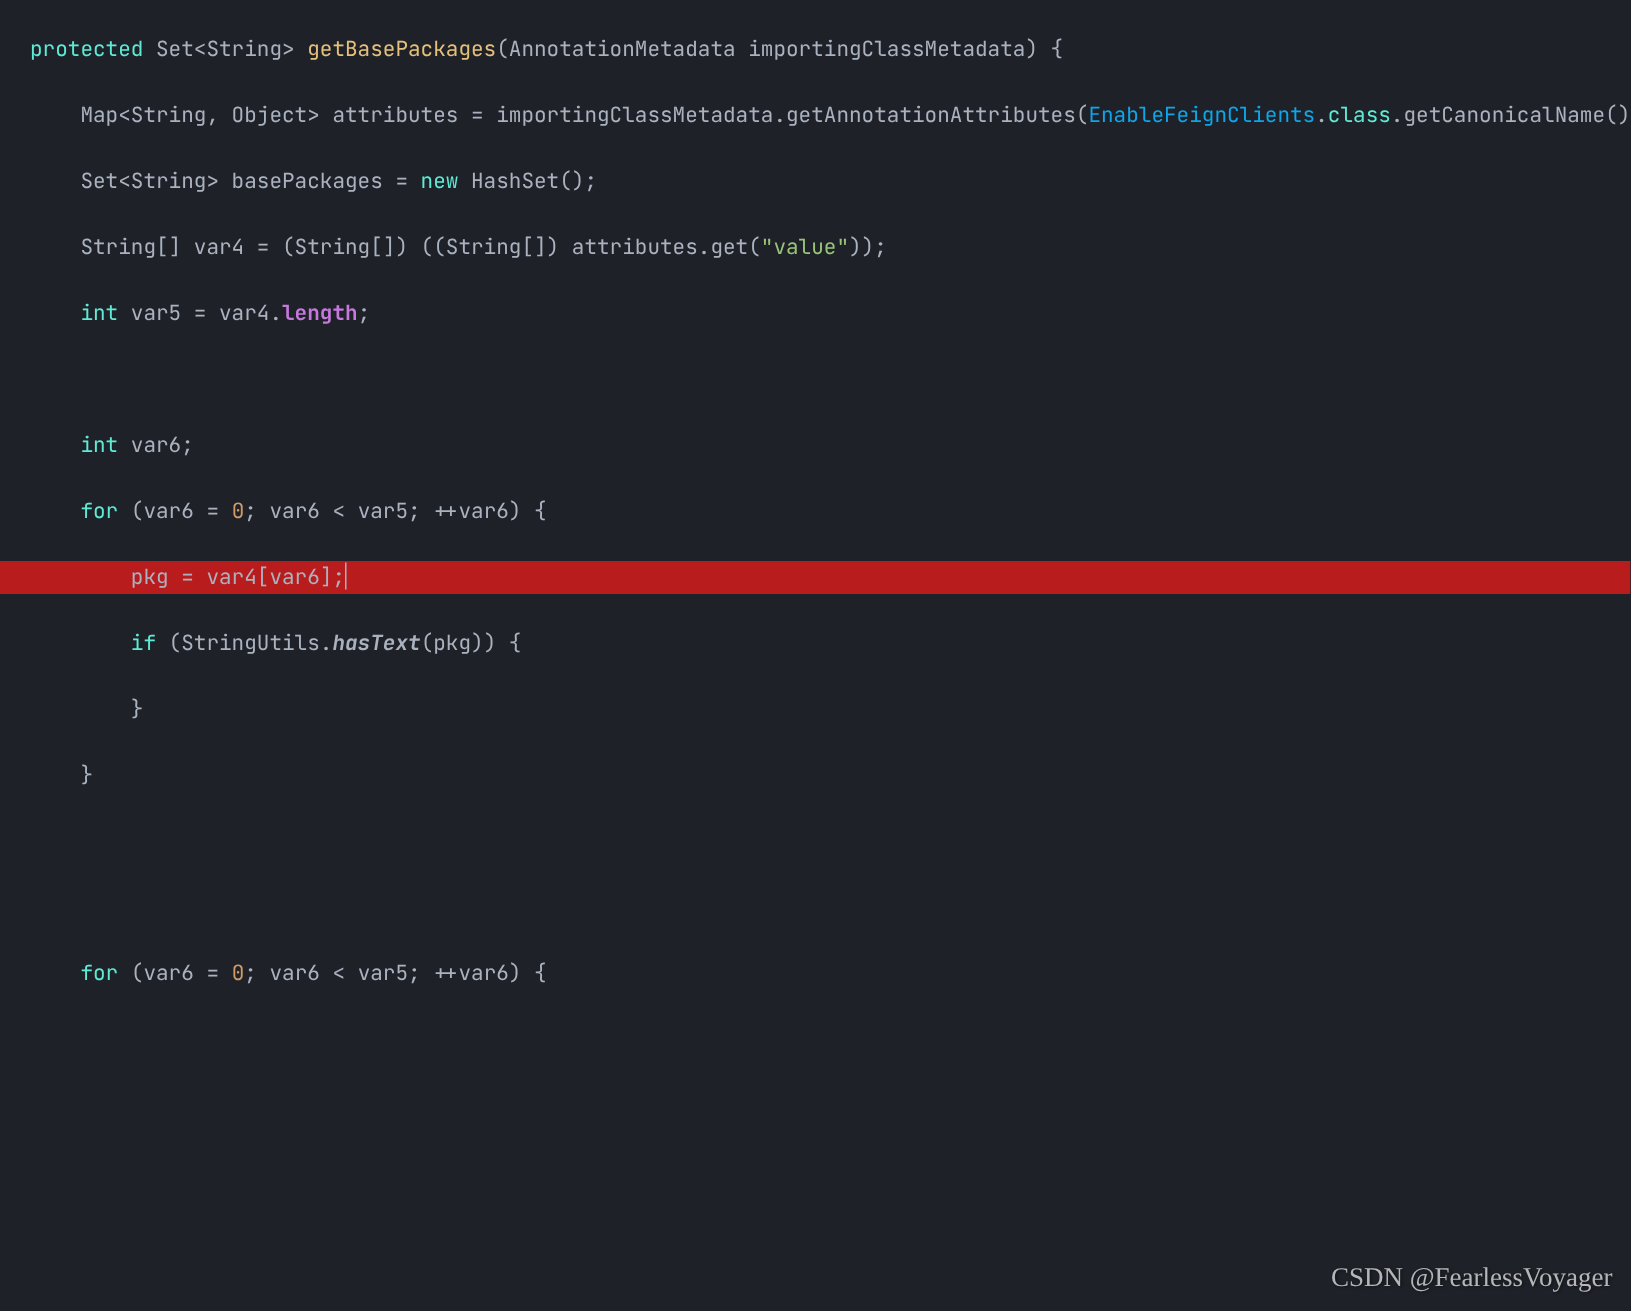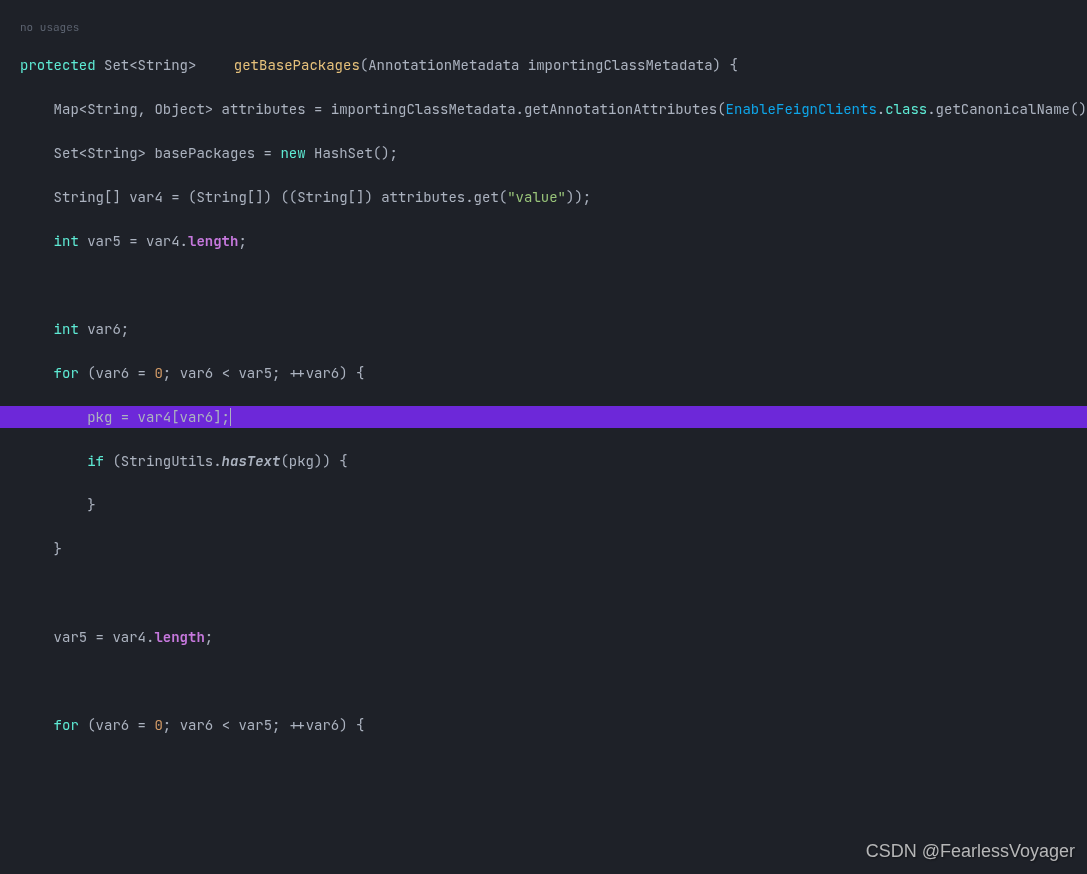--- a/index.html
+++ b/index.html
@@ -20,75 +20,73 @@
     }
     .editor {
       padding: 0;
       white-space: pre;
     }
     .line {
       height: 22px;
       padding-left: 20px;
     }
     .line.highlighted {
-      background-color: #6d28d9;
+      background-color: #b91c1c;
     }
     .hint {
       color: #5c6370;
       font-size: 11px;
       padding-left: 20px;
       height: 10px;
       line-height: 10px;
     }
     .keyword-orange { color: #5eead4; }
-    .method-name { color: #e5c07b; margin-left: 29px; }
+    .method-name { color: #e5c07b; }
     .method-italic { color: #abb2bf; font-style: italic; font-weight: bold; }
     .string { color: #98c379; }
     .number { color: #d19a66; }
     .field { color: #c678dd; font-weight: bold; }
     .class-ref { color: #0ea5e9; }
     .cursor {
       display: inline-block;
       width: 1px;
       height: 18px;
       background: #abb2bf;
       vertical-align: middle;
       position: relative;
       top: -1px;
     }
     .watermark {
       position: absolute;
       bottom: 12px;
       right: 12px;
       color: #d0d0d0;
       font-size: 18px;
-      font-family: Liberation Sans, sans-serif;
+      font-family: Liberation Serif, serif;
       opacity: 0.85;
       text-shadow: 1px 1px 2px rgba(0,0,0,0.5);
     }
   </style>
 </head>
 <body>
 
 <div class="editor">
-<div class="hint">no usages</div>
 <div class="line"><span class="keyword-orange">protected</span><span> Set&lt;String&gt; </span><span class="method-name">getBasePackages</span><span>(AnnotationMetadata importingClassMetadata) {</span></div>
 <div class="line"><span>    Map&lt;String, Object&gt; attributes = importingClassMetadata.getAnnotationAttributes(</span><span class="class-ref">EnableFeignClients</span><span>.</span><span class="keyword-orange">class</span><span>.getCanonicalName());</span></div>
 <div class="line"><span>    Set&lt;String&gt; basePackages = </span><span class="keyword-orange">new</span><span> HashSet();</span></div>
 <div class="line"><span>    String[] var4 = (String[]) ((String[]) attributes.get(</span><span class="string">"value"</span><span>));</span></div>
 <div class="line"><span class="keyword-orange">    int</span><span> var5 = var4.</span><span class="field">length</span><span>;</span></div>
 <div class="line"><span></span></div>
 <div class="line"><span class="keyword-orange">    int</span><span> var6;</span></div>
 <div class="line"><span class="keyword-orange">    for</span><span> (var6 = </span><span class="number">0</span><span>; var6 &lt; var5; ++var6) {</span></div>
 <div class="line highlighted"><span>        pkg = var4[var6];</span><span class="cursor"></span></div>
 <div class="line"><span class="keyword-orange">        if</span><span> (StringUtils.</span><span class="method-italic">hasText</span><span>(pkg)) {</span></div>
 <div class="line"><span>        }</span></div>
 <div class="line"><span>    }</span></div>
 <div class="line"><span></span></div>
-<div class="line"><span>    var5 = var4.</span><span class="field">length</span><span>;</span></div>
 <div class="line"><span></span></div>
 <div class="line"><span class="keyword-orange">    for</span><span> (var6 = </span><span class="number">0</span><span>; var6 &lt; var5; ++var6) {</span></div>
 
 
 
 
 
 
 
 

